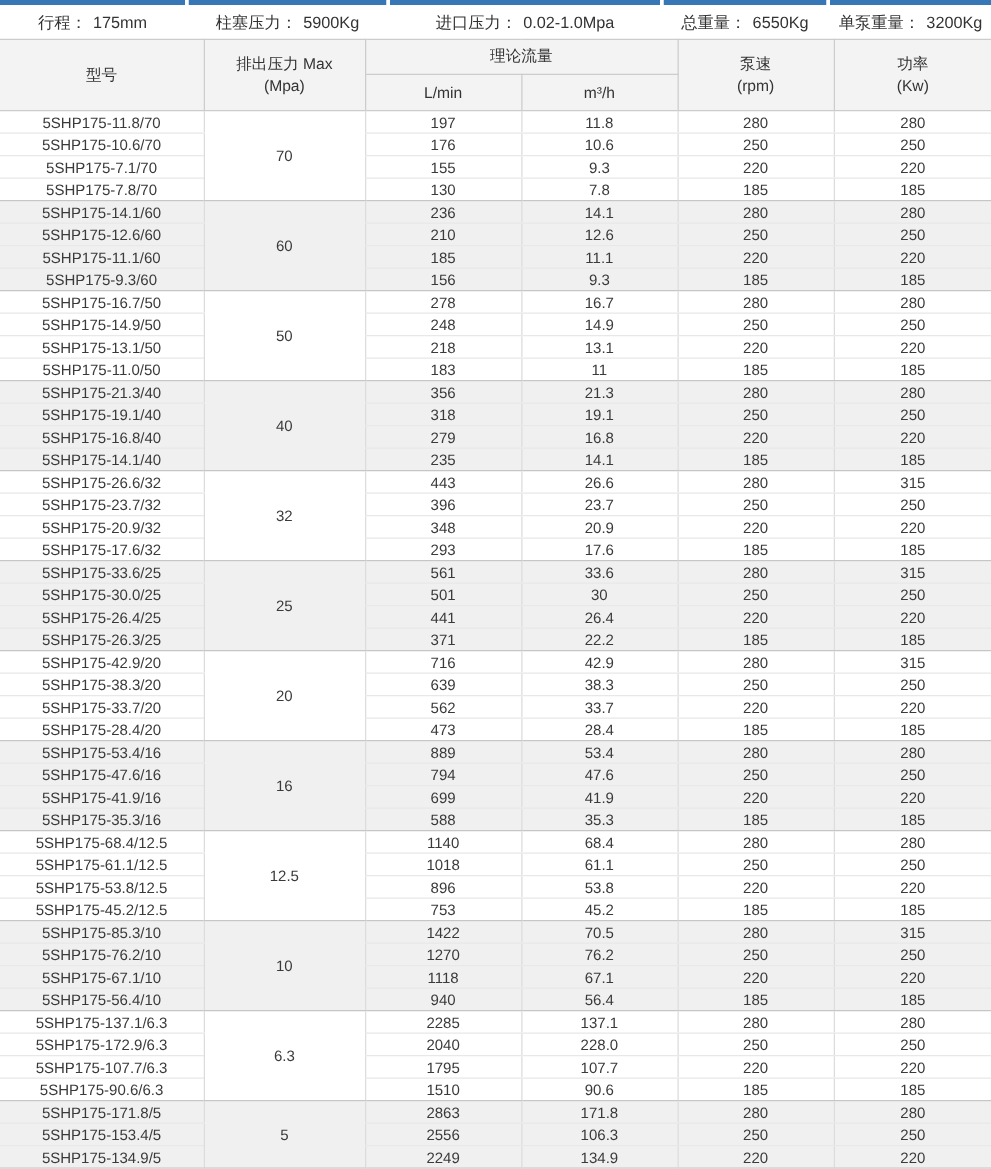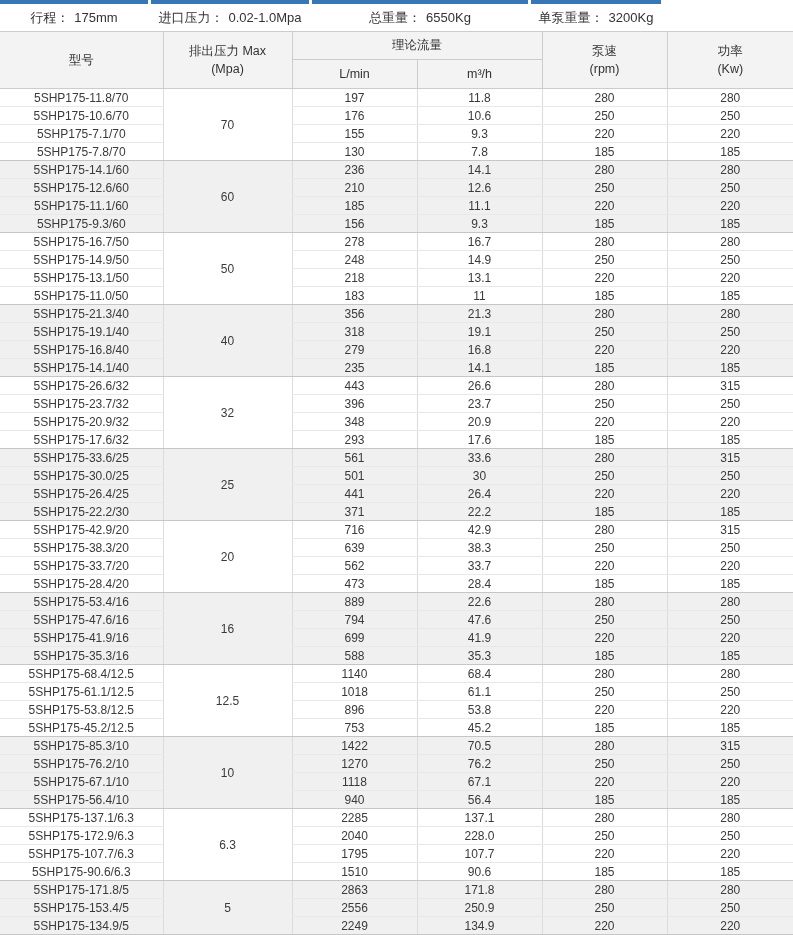--- a/index.html
+++ b/index.html
@@ -43,20 +43,24 @@
 </style>
 </head>
 <body>
 
 <div class="page">
 
   <div class="info-bar">
       <div class="info-cell">
         <span class="info-label">行程：</span>
         <span class="info-value">175mm</span>
+      </div>
+      <div class="info-cell">
+        <span class="info-label">柱塞压力：</span>
+        <span class="info-value">5900Kg</span>
       </div>
       <div class="info-cell">
         <span class="info-label">进口压力：</span>
         <span class="info-value">0.02-1.0Mpa</span>
       </div>
       <div class="info-cell">
         <span class="info-label">总重量：</span>
         <span class="info-value">6550Kg</span>
       </div>
       <div class="info-cell">
@@ -258,21 +262,21 @@
           <td>250</td>
         </tr>
         <tr class="alt">
           <td>5SHP175-26.4/25</td>
           <td>441</td>
           <td>26.4</td>
           <td>220</td>
           <td>220</td>
         </tr>
         <tr class="alt group-end">
-          <td>5SHP175-22.2/30</td>
+          <td>5SHP175-26.3/25</td>
           <td>371</td>
           <td>22.2</td>
           <td>185</td>
           <td>185</td>
         </tr>
         <tr class="">
           <td>5SHP175-42.9/20</td>
           <td class="pressure" rowspan="4">20</td>
           <td>716</td>
           <td>42.9</td>
@@ -297,21 +301,21 @@
           <td>5SHP175-28.4/20</td>
           <td>473</td>
           <td>28.4</td>
           <td>185</td>
           <td>185</td>
         </tr>
         <tr class="alt">
           <td>5SHP175-53.4/16</td>
           <td class="pressure" rowspan="4">16</td>
           <td>889</td>
-          <td>22.6</td>
+          <td>53.4</td>
           <td>280</td>
           <td>280</td>
         </tr>
         <tr class="alt">
           <td>5SHP175-47.6/16</td>
           <td>794</td>
           <td>47.6</td>
           <td>250</td>
           <td>250</td>
         </tr>
@@ -420,21 +424,21 @@
           <td>5SHP175-171.8/5</td>
           <td class="pressure" rowspan="3">5</td>
           <td>2863</td>
           <td>171.8</td>
           <td>280</td>
           <td>280</td>
         </tr>
         <tr class="alt">
           <td>5SHP175-153.4/5</td>
           <td>2556</td>
-          <td>250.9</td>
+          <td>106.3</td>
           <td>250</td>
           <td>250</td>
         </tr>
         <tr class="alt group-end">
           <td>5SHP175-134.9/5</td>
           <td>2249</td>
           <td>134.9</td>
           <td>220</td>
           <td>220</td>
         </tr>

